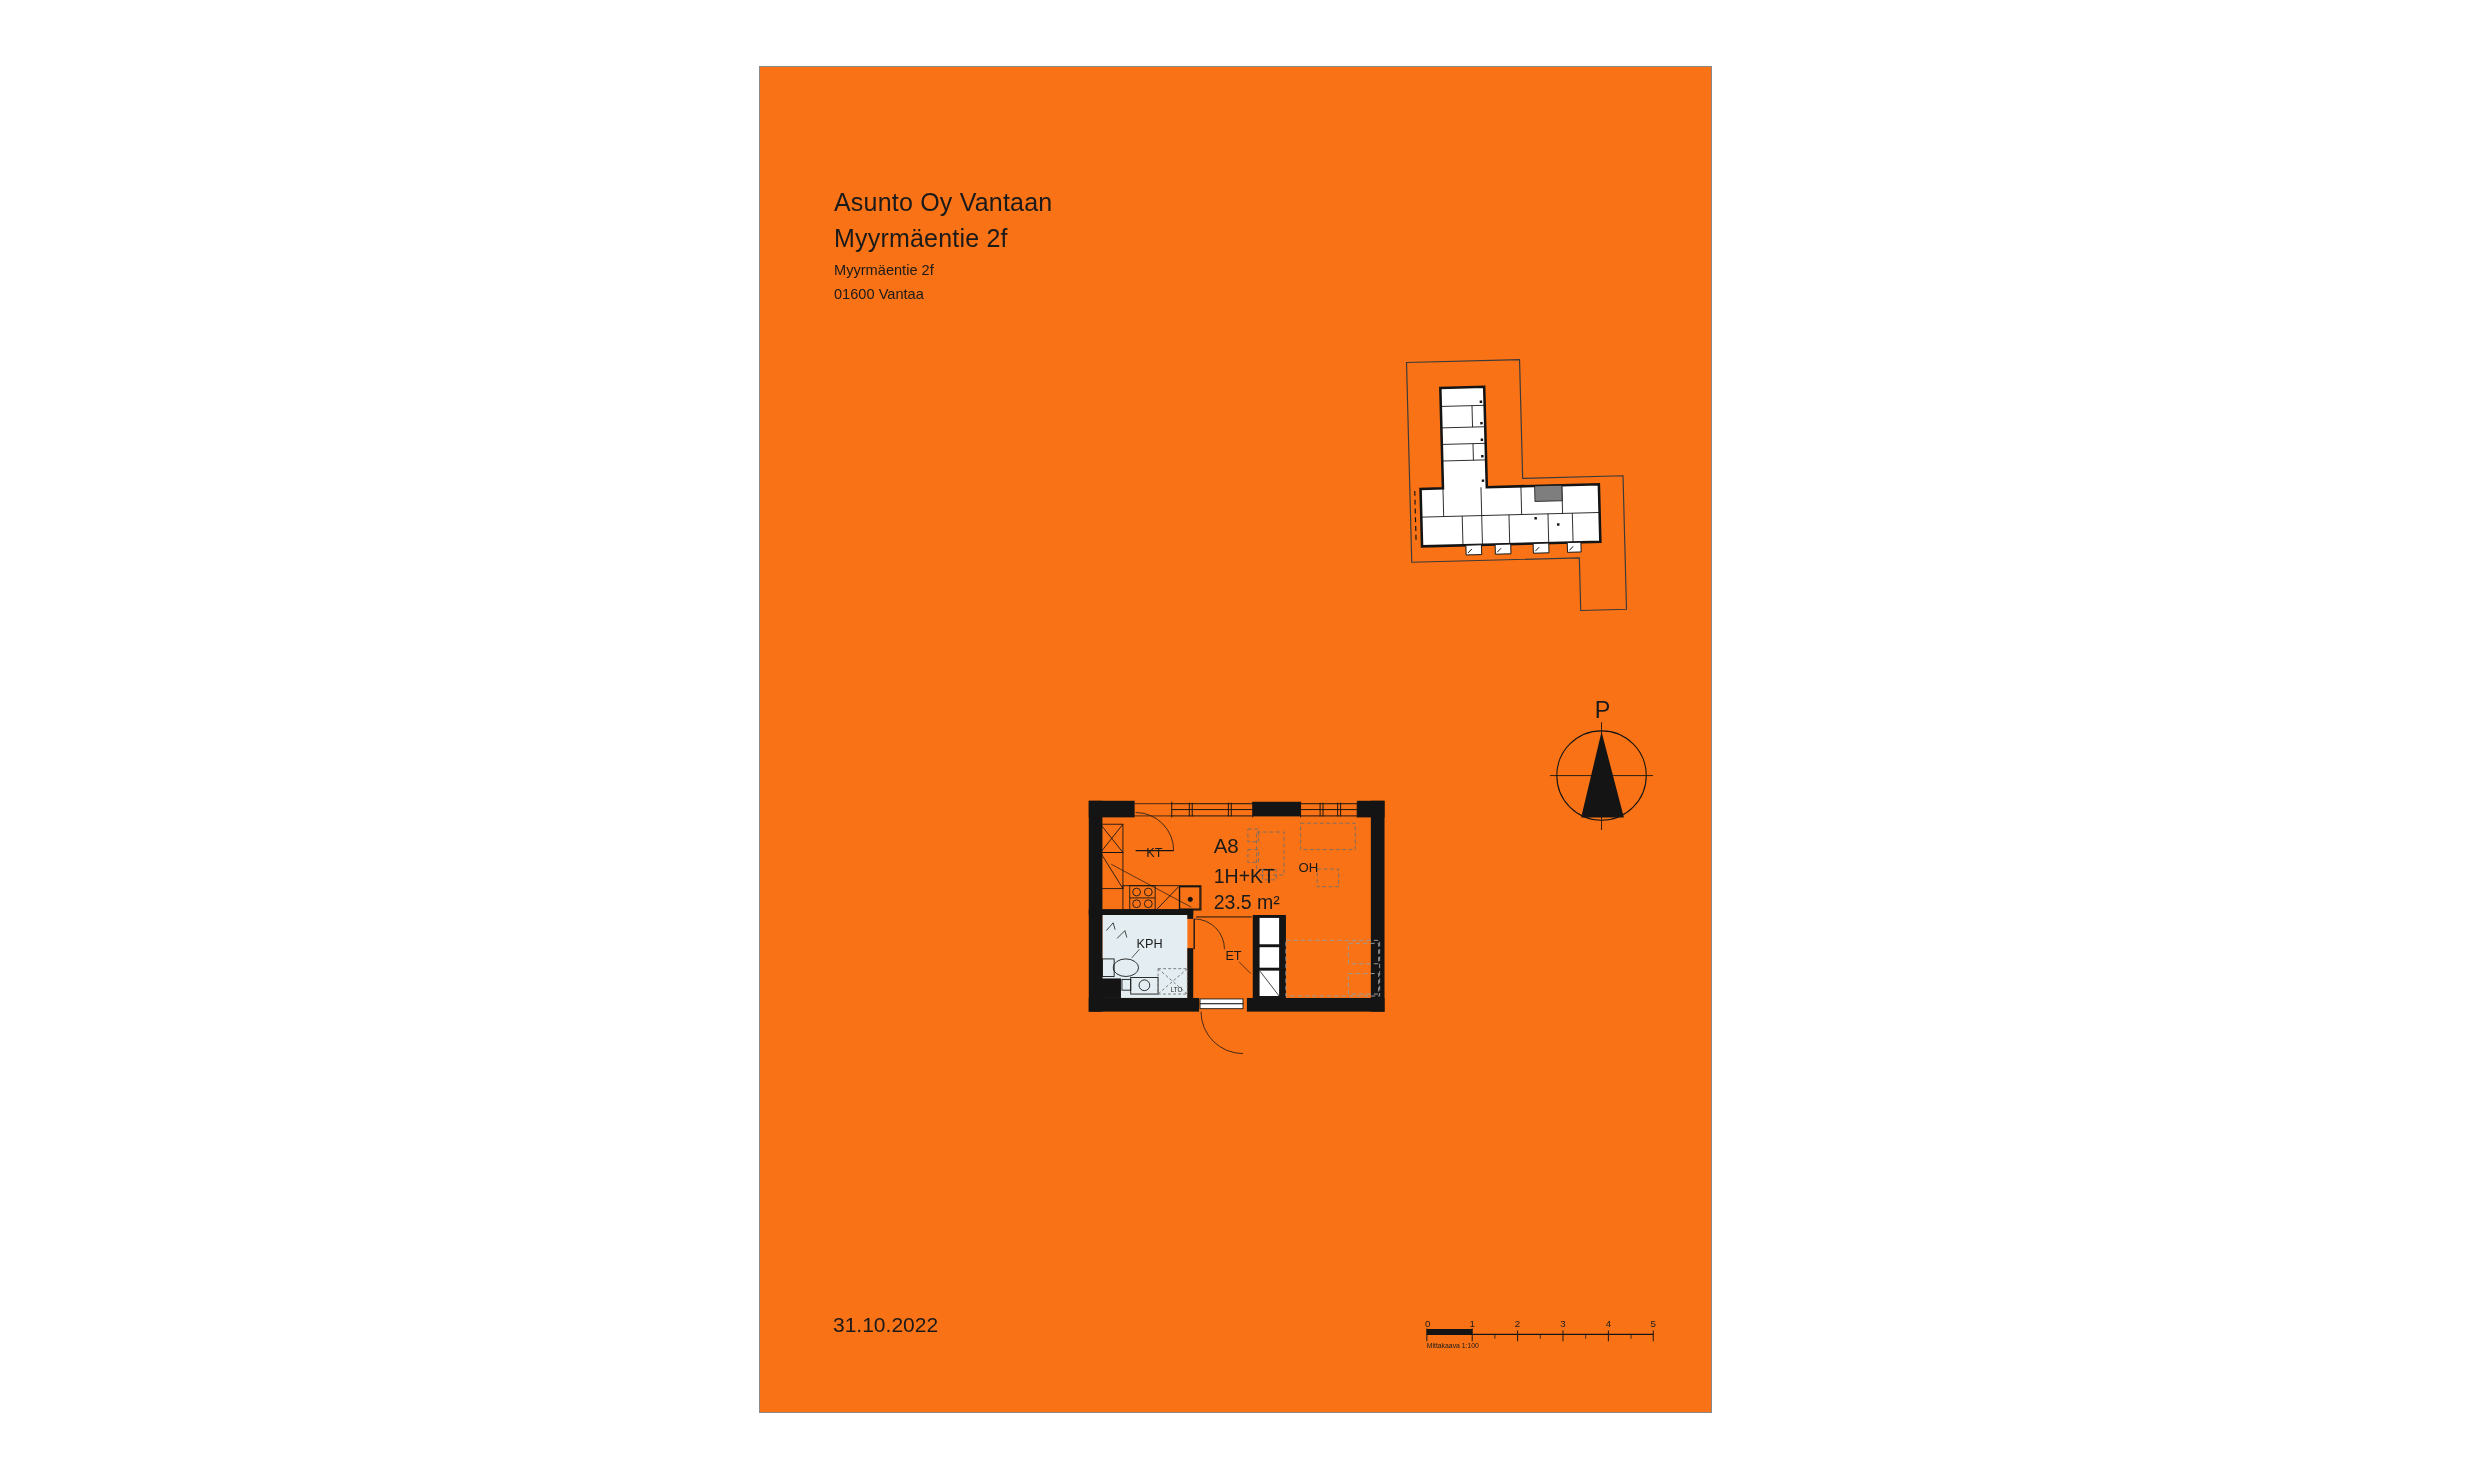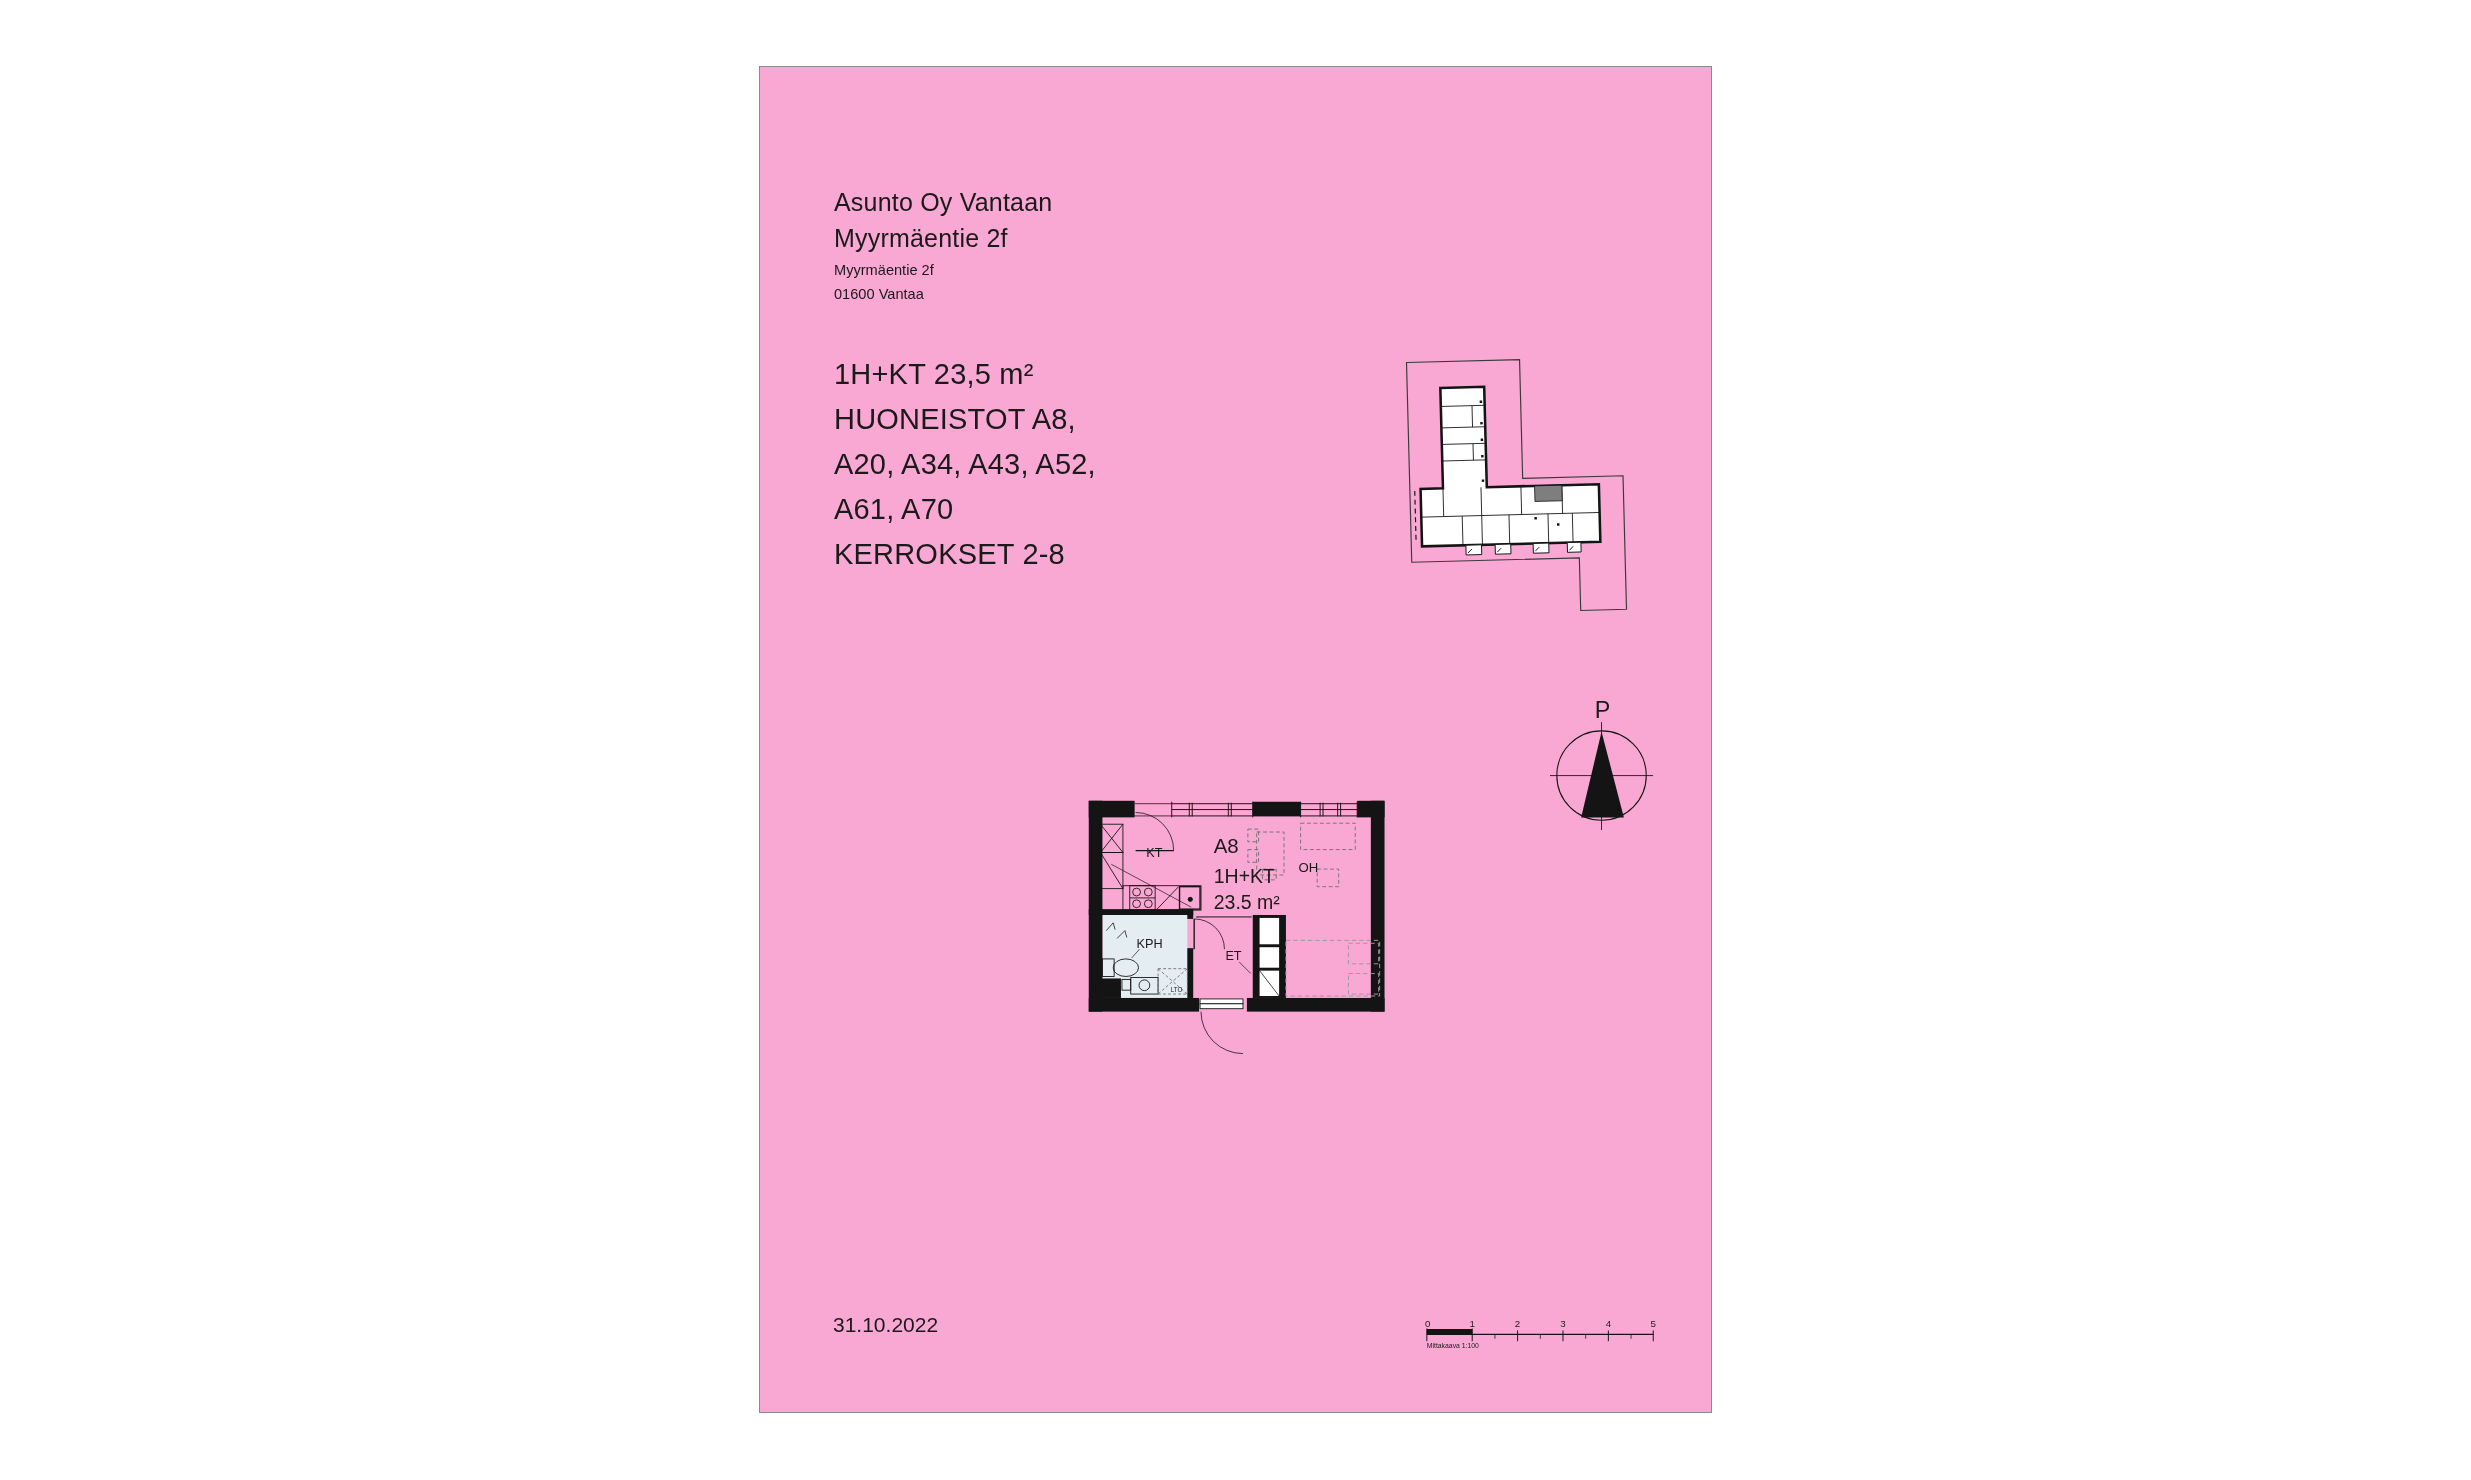--- a/index.html
+++ b/index.html
@@ -3,21 +3,21 @@
 <meta charset="utf-8">
 <style>
   html,body { margin:0; padding:0; }
   body {
     width:2471px; height:1480px; background:#ffffff; position:relative;
     font-family:"Liberation Sans", sans-serif; color:#1a1a1a;
     overflow:hidden;
   }
   .page {
     position:absolute; left:759px; top:66px; width:953px; height:1347px;
-    background:#f9a8d4; border:1px solid #8a8a8a; box-sizing:border-box;
+    background:#f97316; border:1px solid #8a8a8a; box-sizing:border-box;
   }
   .hdr { position:absolute; left:74px; top:117px; }
   .hdr .big   { font-size:25px; line-height:36px; letter-spacing:0.2px; }
   .hdr .small { font-size:14.6px; line-height:20.5px; margin-top:3.9px; }
   .info { position:absolute; left:74px; top:285px; font-size:29px; line-height:45px; letter-spacing:0.2px; }
   .date { position:absolute; left:73px; top:1246px; font-size:21px; }
   svg { position:absolute; overflow:visible; }
   .svg-floorplan { left:319px; top:724px; }
   .svg-keyplan   { left:641px; top:283px; }
   .svg-north     { left:787px; top:624px; }
@@ -29,27 +29,20 @@
 
 <div class="page">
 
   <div class="hdr">
     <div class="big">Asunto Oy Vantaan</div>
     <div class="big">Myyrmäentie 2f</div>
     <div class="small">Myyrmäentie 2f</div>
     <div class="small">01600 Vantaa</div>
   </div>
 
-  <div class="info">
-    <div>1H+KT 23,5 m²</div>
-    <div>HUONEISTOT A8,</div>
-    <div>A20, A34, A43, A52,</div>
-    <div>A61, A70</div>
-    <div>KERROKSET 2-8</div>
-  </div>
 
   <svg class="svg-keyplan" width="231" height="270" viewBox="1435 358 237 277">
     <g transform="rotate(-1.5 1550 497)">
       <polygon points="1444,368 1560,368 1560,490 1663,490 1663,627 1616,627 1616,573 1444,573" fill="none" stroke="#3a3a3a" stroke-width="1.2"></polygon>
       <path d="M1478 395 H1523 V498 H1638 V557 H1455 V498 H1478 Z" fill="#ffffff" stroke="#141414" stroke-width="2.6"></path>
       <g stroke="#141414" stroke-width="0.9" fill="none">
         <line x1="1478" y1="414" x2="1523" y2="414"></line>
         <line x1="1478" y1="436" x2="1523" y2="436"></line>
         <line x1="1478" y1="453" x2="1523" y2="453"></line>
         <line x1="1478" y1="470" x2="1523" y2="470"></line>

